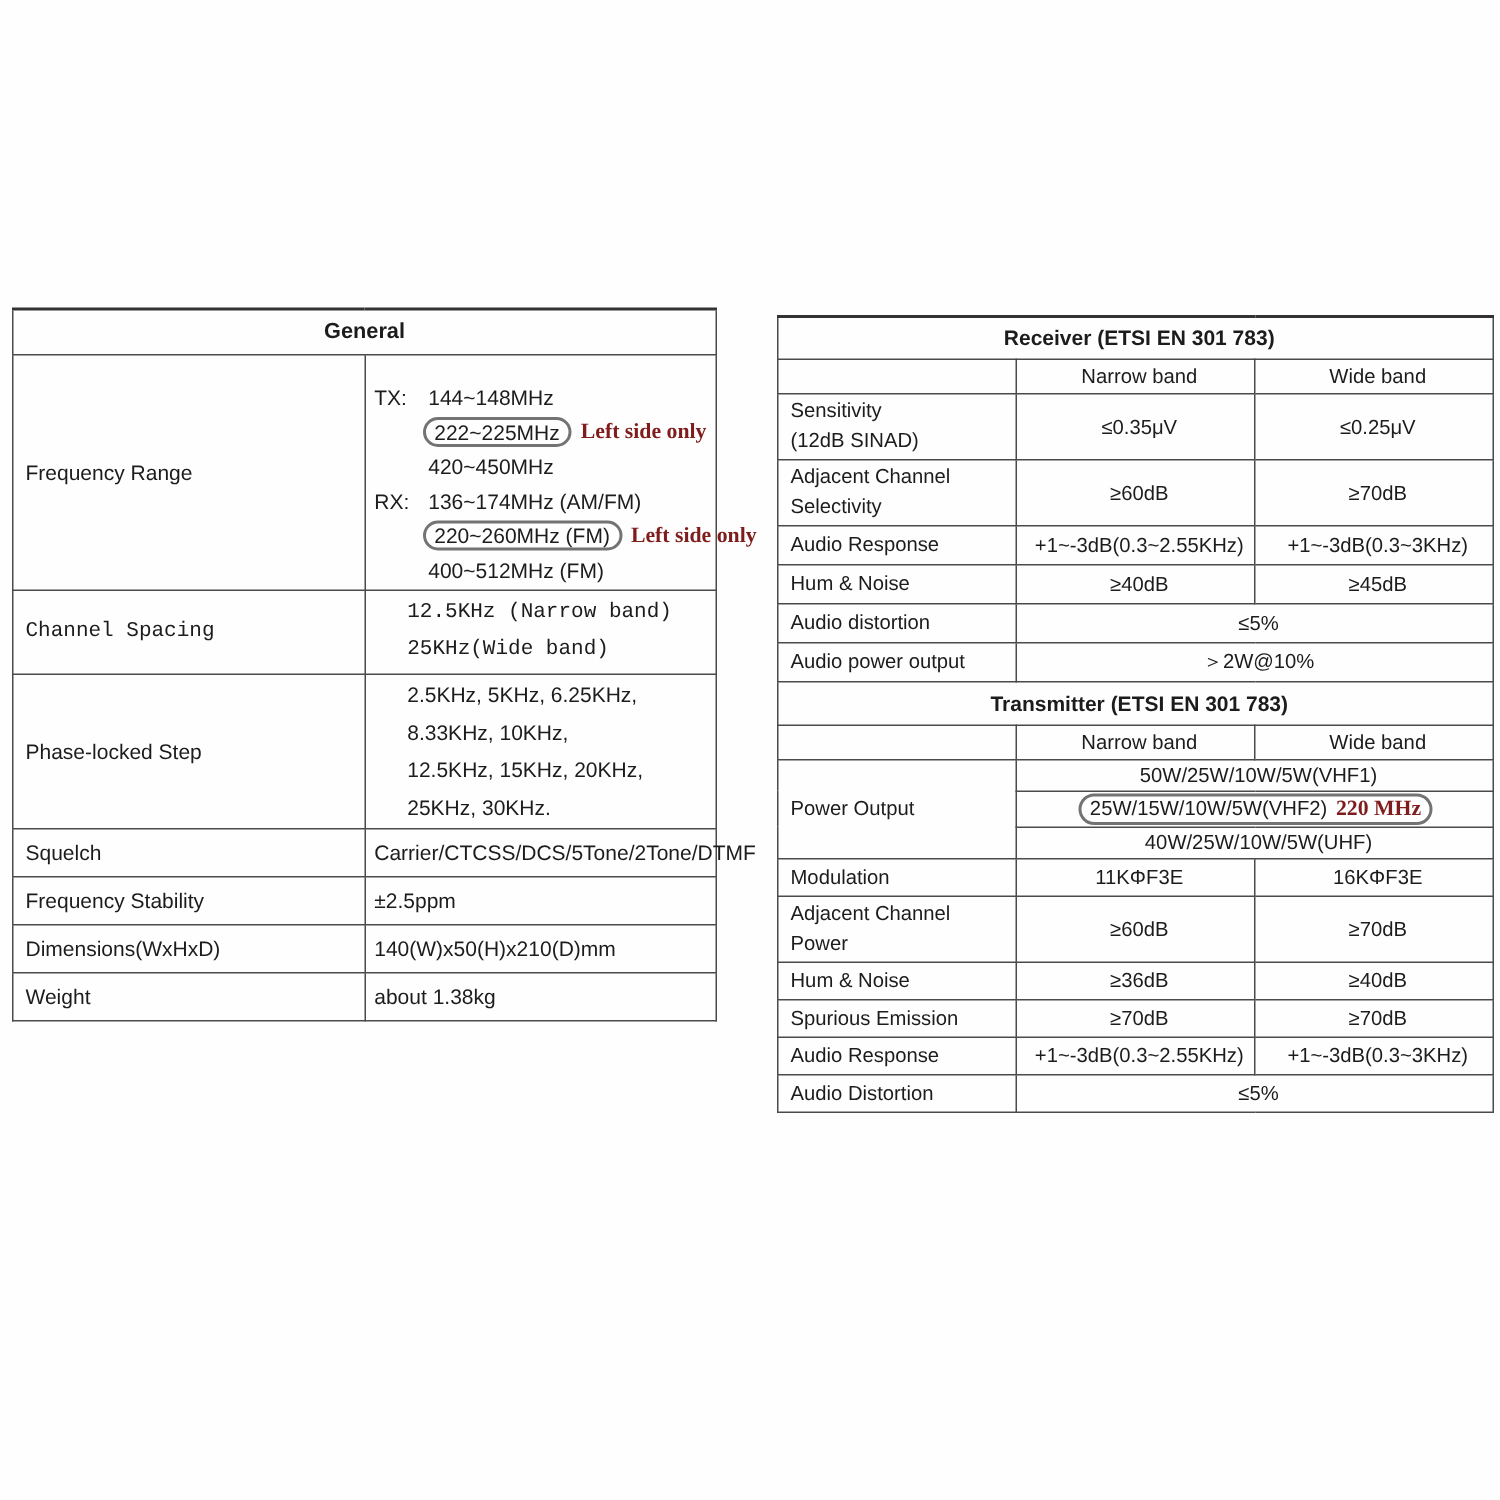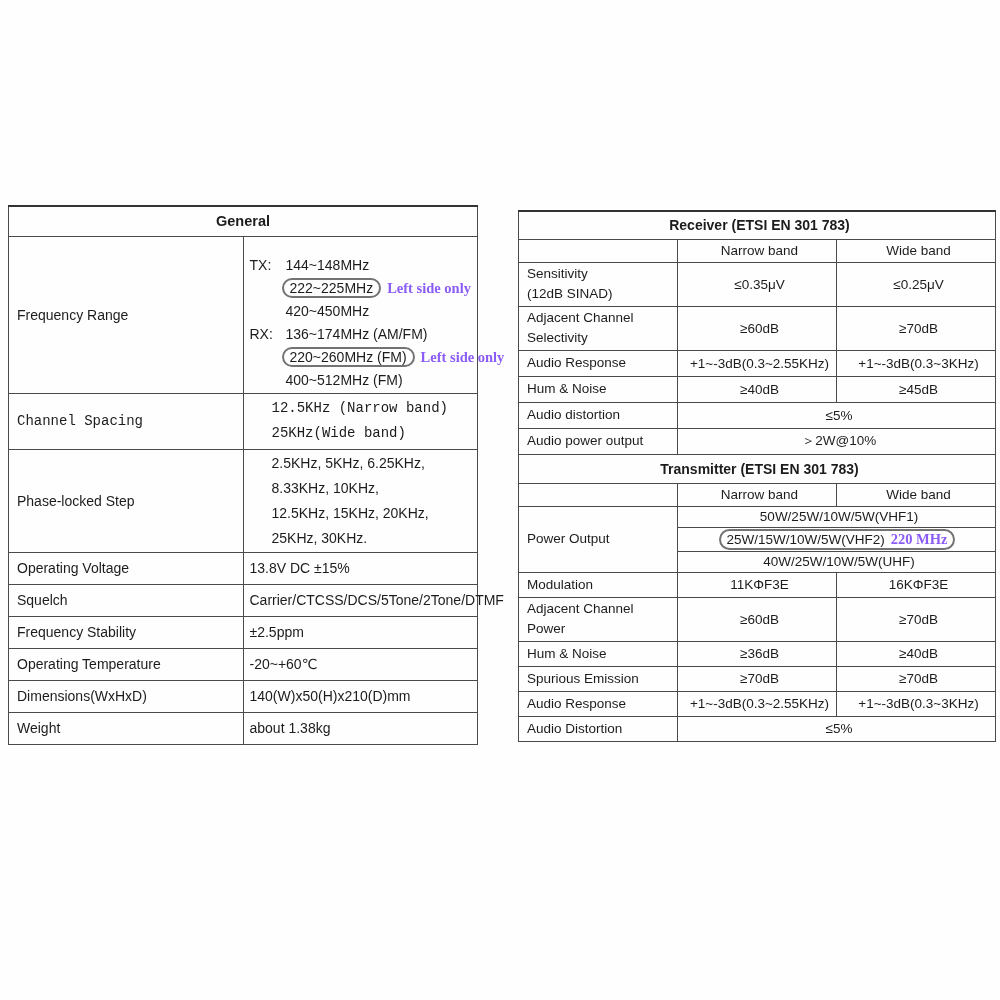--- a/index.html
+++ b/index.html
@@ -43,21 +43,21 @@
   
   .oval {
     display: inline-block;
     border: 2px solid #737373;
     border-radius: 12px;
     padding: 0 6px;
     margin-left: -4px;
     white-space: nowrap;
   }
   .rednote {
-    color: #8b5cf6;
+    color: #7f1d1d;
     font-weight: bold;
     font-family: "Liberation Serif", serif;
     font-size: 14.5px;
     margin-left: 6px;
     white-space: nowrap;
   }
   .rednote-in { margin-left: 2px; }
 </style>
 </head>
 <body>
@@ -116,39 +116,31 @@
     </tr>
 
     <tr class="h70">
       <td class="lbl">Phase-locked Step</td>
       <td>
         <div class="vline">2.5KHz, 5KHz, 6.25KHz, 8.33KHz, 10KHz,</div>
         <div class="vline">12.5KHz, 15KHz, 20KHz, 25KHz, 30KHz.</div>
       </td>
     </tr>
 
-    <tr class="h32">
-      <td class="lbl">Operating Voltage</td>
-      <td>13.8V  DC ±15%</td>
-    </tr>
 
     <tr class="h32">
       <td class="lbl">Squelch</td>
       <td>Carrier/CTCSS/DCS/5Tone/2Tone/DTMF</td>
     </tr>
 
     <tr class="h32">
       <td class="lbl">Frequency Stability</td>
       <td>±2.5ppm</td>
     </tr>
 
-    <tr class="h32">
-      <td class="lbl">Operating Temperature</td>
-      <td>-20~+60℃</td>
-    </tr>
 
     <tr class="h32">
       <td class="lbl">Dimensions(WxHxD)</td>
       <td>140(W)x50(H)x210(D)mm</td>
     </tr>
 
     <tr class="h32">
       <td class="lbl">Weight</td>
       <td>about 1.38kg</td>
     </tr>

